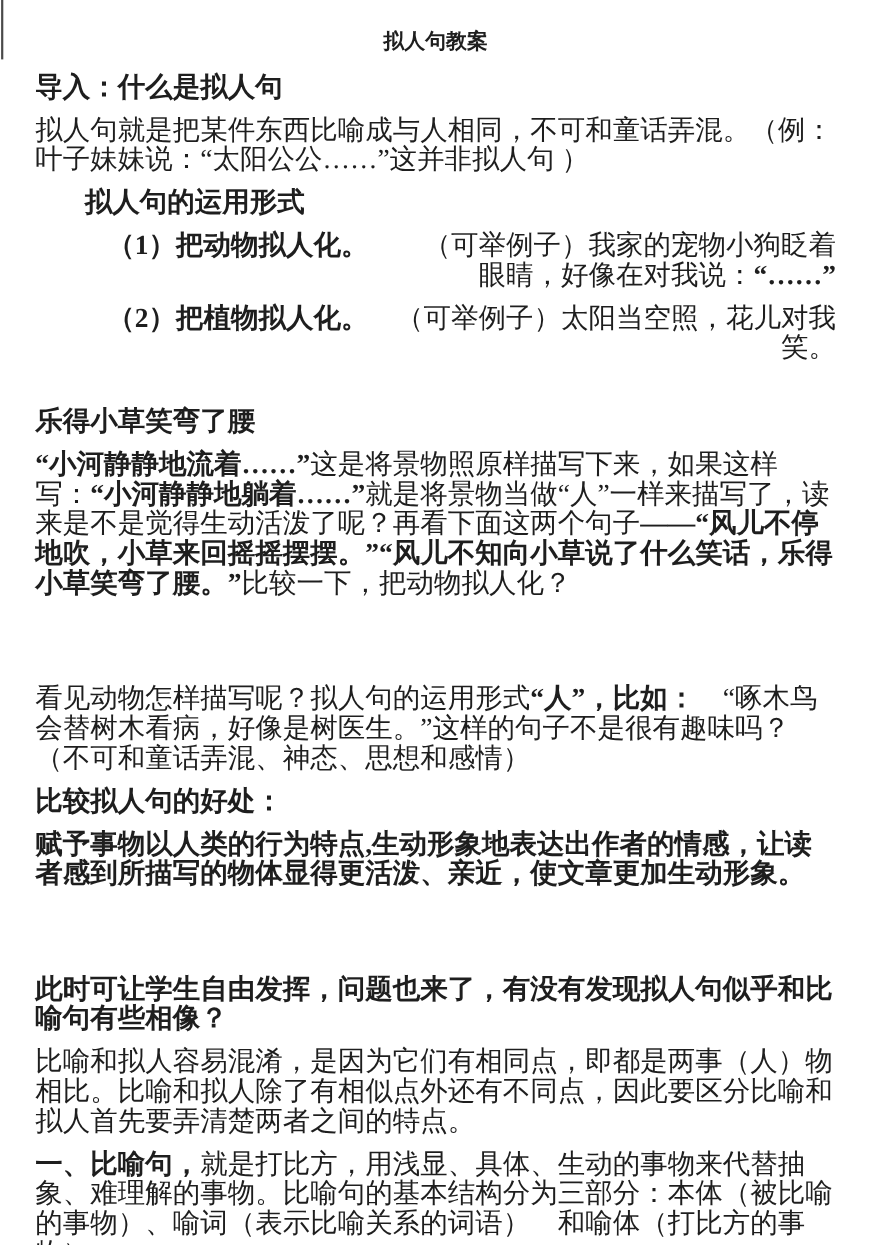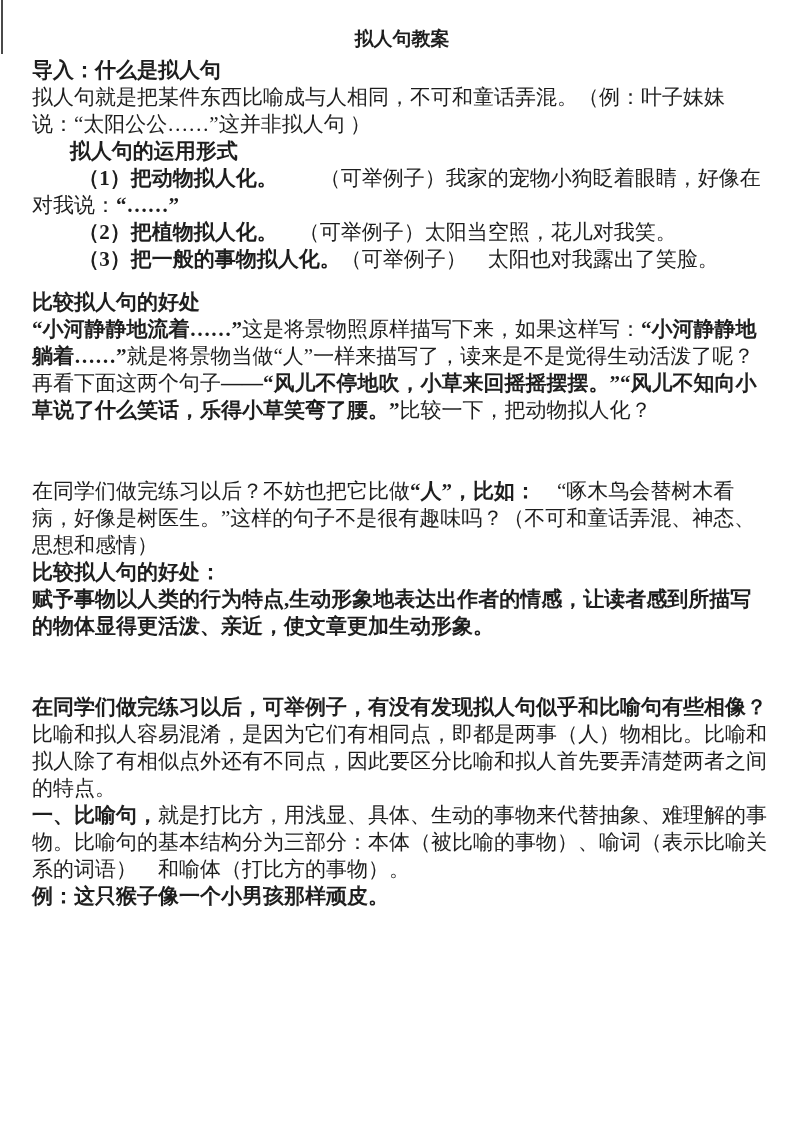--- a/index.html
+++ b/index.html
@@ -12,40 +12,40 @@
     height: 1132px;
     position: relative;
     overflow: hidden;
     font-family: "Liberation Serif", "DejaVu Serif", serif;
     color: #1e1e1e;
   }
   .page {
     box-sizing: border-box;
     width: 800px;
     height: 884px;
-    padding: 24px 28px 0 32px;
+    padding: 24px 28px 0 20px;
     background: #ffffff;
   }
   .doc-title {
     font-size: 19px;
     font-weight: 700;
     text-align: center;
     line-height: 30px;
     margin: 0 0 3px 0;
   }
   .para {
-    font-size: 21px;
+    font-size: 25px;
     line-height: 27px;
-    margin: 0;
+    margin: 12px;
     text-align: left;
     word-break: normal;
   }
   .para .b { font-weight: 700; }
   .indent1 { text-indent: 1.8em; }
-  .indent2 { text-indent: 2.2em; }
+  .indent2 { text-indent: 2.2em; text-align: right; }
   .blank-line { width: 100%; }
   .scan-artifact {
     position: absolute;
     left: 1px;
     top: 0;
     width: 2px;
     height: 54px;
     background: #4a4a4a;
   }
 </style>
@@ -55,29 +55,28 @@
 <div class="scan-artifact"></div>
 
 <div class="page">
   <h1 class="doc-title">拟人句教案</h1>
   <div id="content">
       <div class="para"><span class="b">导入：什么是拟人句</span></div>
       <div class="para"><span>拟人句就是把某件东西比喻成与人相同，不可和童话弄混。（例：叶子妹妹说：“太阳公公……”这并非拟人句 ）</span></div>
       <div class="para indent1"><span class="b">拟人句的运用形式</span></div>
       <div class="para indent2"><span class="b">（1）把动物拟人化。</span><span>　　（可举例子）我家的宠物小狗眨着眼睛，好像在对我说：</span><span class="b">“……”</span></div>
       <div class="para indent2"><span class="b">（2）把植物拟人化。</span><span>　（可举例子）太阳当空照，花儿对我笑。</span></div>
-      <div class="para indent2"><span class="b">（3）把一般的事物拟人化。</span><span>（可举例子）　太阳也对我露出了笑脸。</span></div>
       <div class="blank-line" style="height: 16.2px;"></div>
-      <div class="para"><span class="b">比较拟人句的好处</span></div>
+      <div class="para"><span class="b">乐得小草笑弯了腰</span></div>
       <div class="para"><span class="b">“小河静静地流着……”</span><span>这是将景物照原样描写下来，如果这样写：</span><span class="b">“小河静静地躺着……”</span><span>就是将景物当做“人”一样来描写了，读来是不是觉得生动活泼了呢？再看下面这两个句子</span><span class="b">——“风儿不停地吹，小草来回摇摇摆摆。”“风儿不知向小草说了什么笑话，乐得小草笑弯了腰。”</span><span>比较一下，把动物拟人化？</span></div>
       <div class="blank-line" style="height: 27px;"></div>
       <div class="blank-line" style="height: 27px;"></div>
-      <div class="para"><span>在同学们做完练习以后？不妨也把它比做</span><span class="b">“人”，比如：</span><span>　“啄木鸟会替树木看病，好像是树医生。”这样的句子不是很有趣味吗？（不可和童话弄混、神态、思想和感情）</span></div>
+      <div class="para"><span>看见动物怎样描写呢？拟人句的运用形式</span><span class="b">“人”，比如：</span><span>　“啄木鸟会替树木看病，好像是树医生。”这样的句子不是很有趣味吗？（不可和童话弄混、神态、思想和感情）</span></div>
       <div class="para"><span class="b">比较拟人句的好处：</span></div>
       <div class="para"><span class="b">赋予事物以人类的行为特点,生动形象地表达出作者的情感，让读者感到所描写的物体显得更活泼、亲近，使文章更加生动形象。</span></div>
       <div class="blank-line" style="height: 27px;"></div>
       <div class="blank-line" style="height: 27px;"></div>
-      <div class="para"><span class="b">在同学们做完练习以后，可举例子，有没有发现拟人句似乎和比喻句有些相像？</span></div>
+      <div class="para"><span class="b">此时可让学生自由发挥，问题也来了，有没有发现拟人句似乎和比喻句有些相像？</span></div>
       <div class="para"><span>比喻和拟人容易混淆，是因为它们有相同点，即都是两事（人）物相比。比喻和拟人除了有相似点外还有不同点，因此要区分比喻和拟人首先要弄清楚两者之间的特点。</span></div>
       <div class="para"><span class="b">一、比喻句，</span><span>就是打比方，用浅显、具体、生动的事物来代替抽象、难理解的事物。比喻句的基本结构分为三部分：本体（被比喻的事物）、喻词（表示比喻关系的词语）　和喻体（打比方的事物）。</span></div>
       <div class="para"><span class="b">例：这只猴子像一个小男孩那样顽皮。</span></div>
     </div>
 </div>
 
 </body></html>

